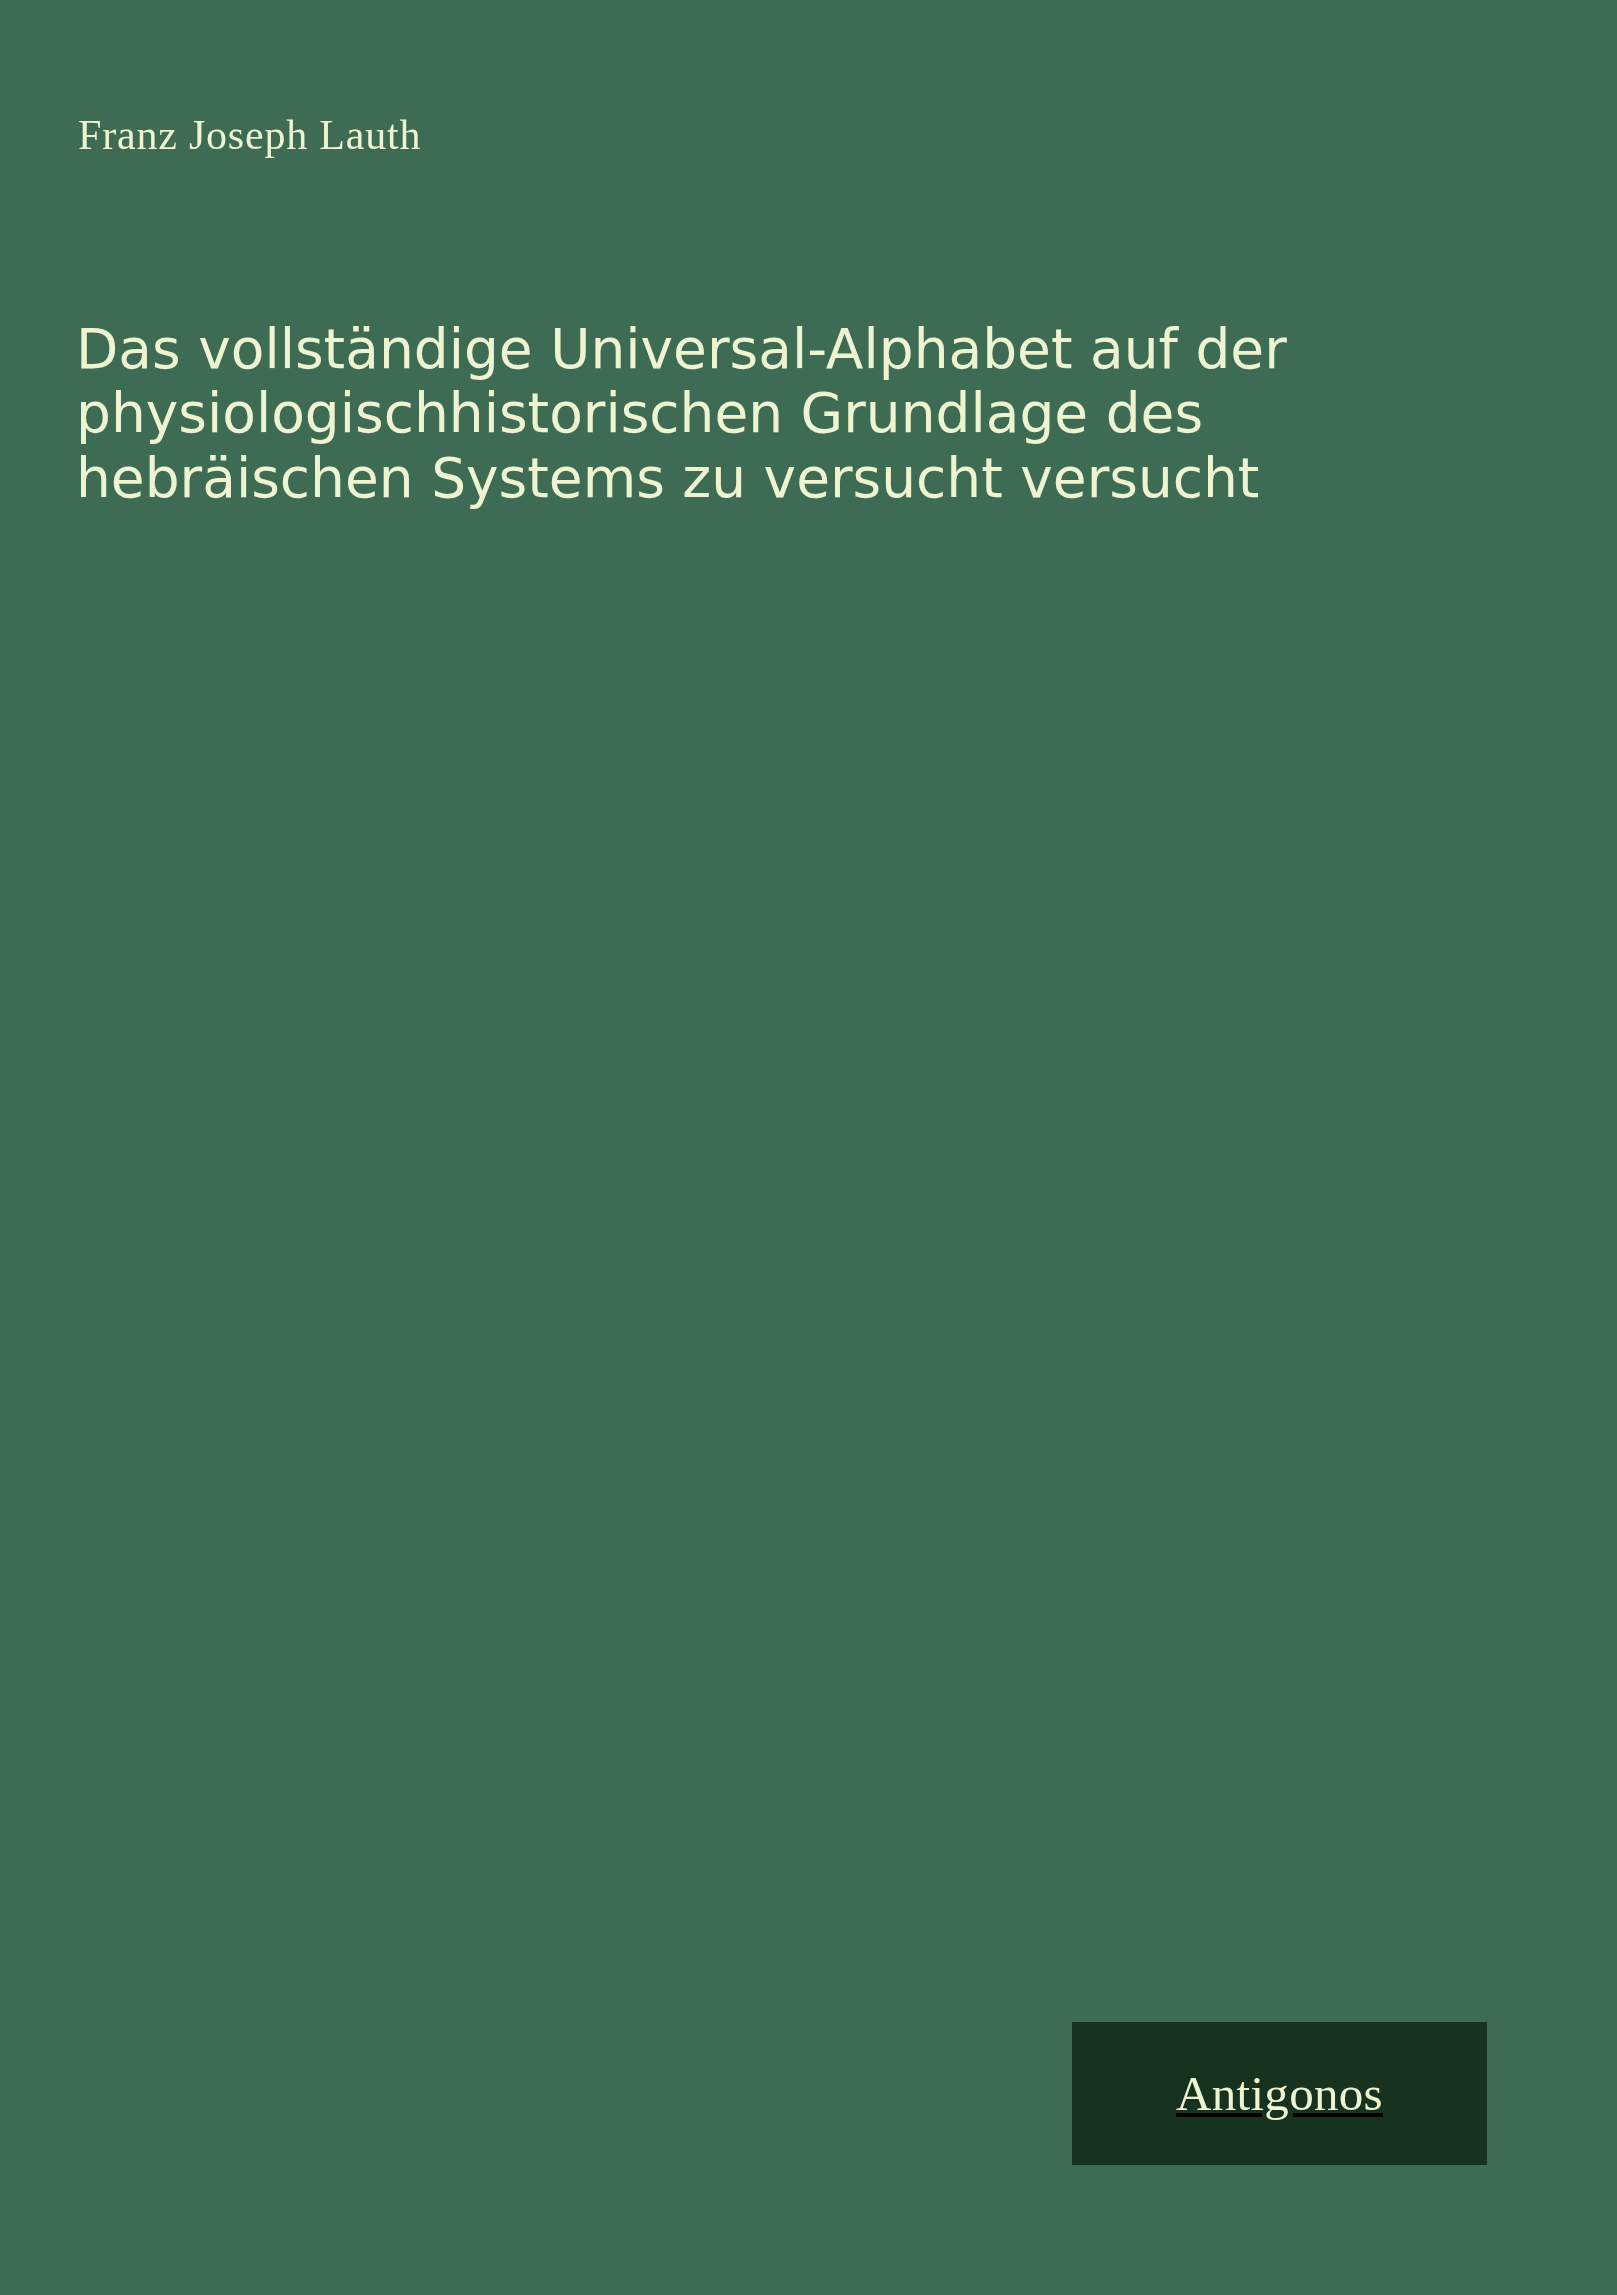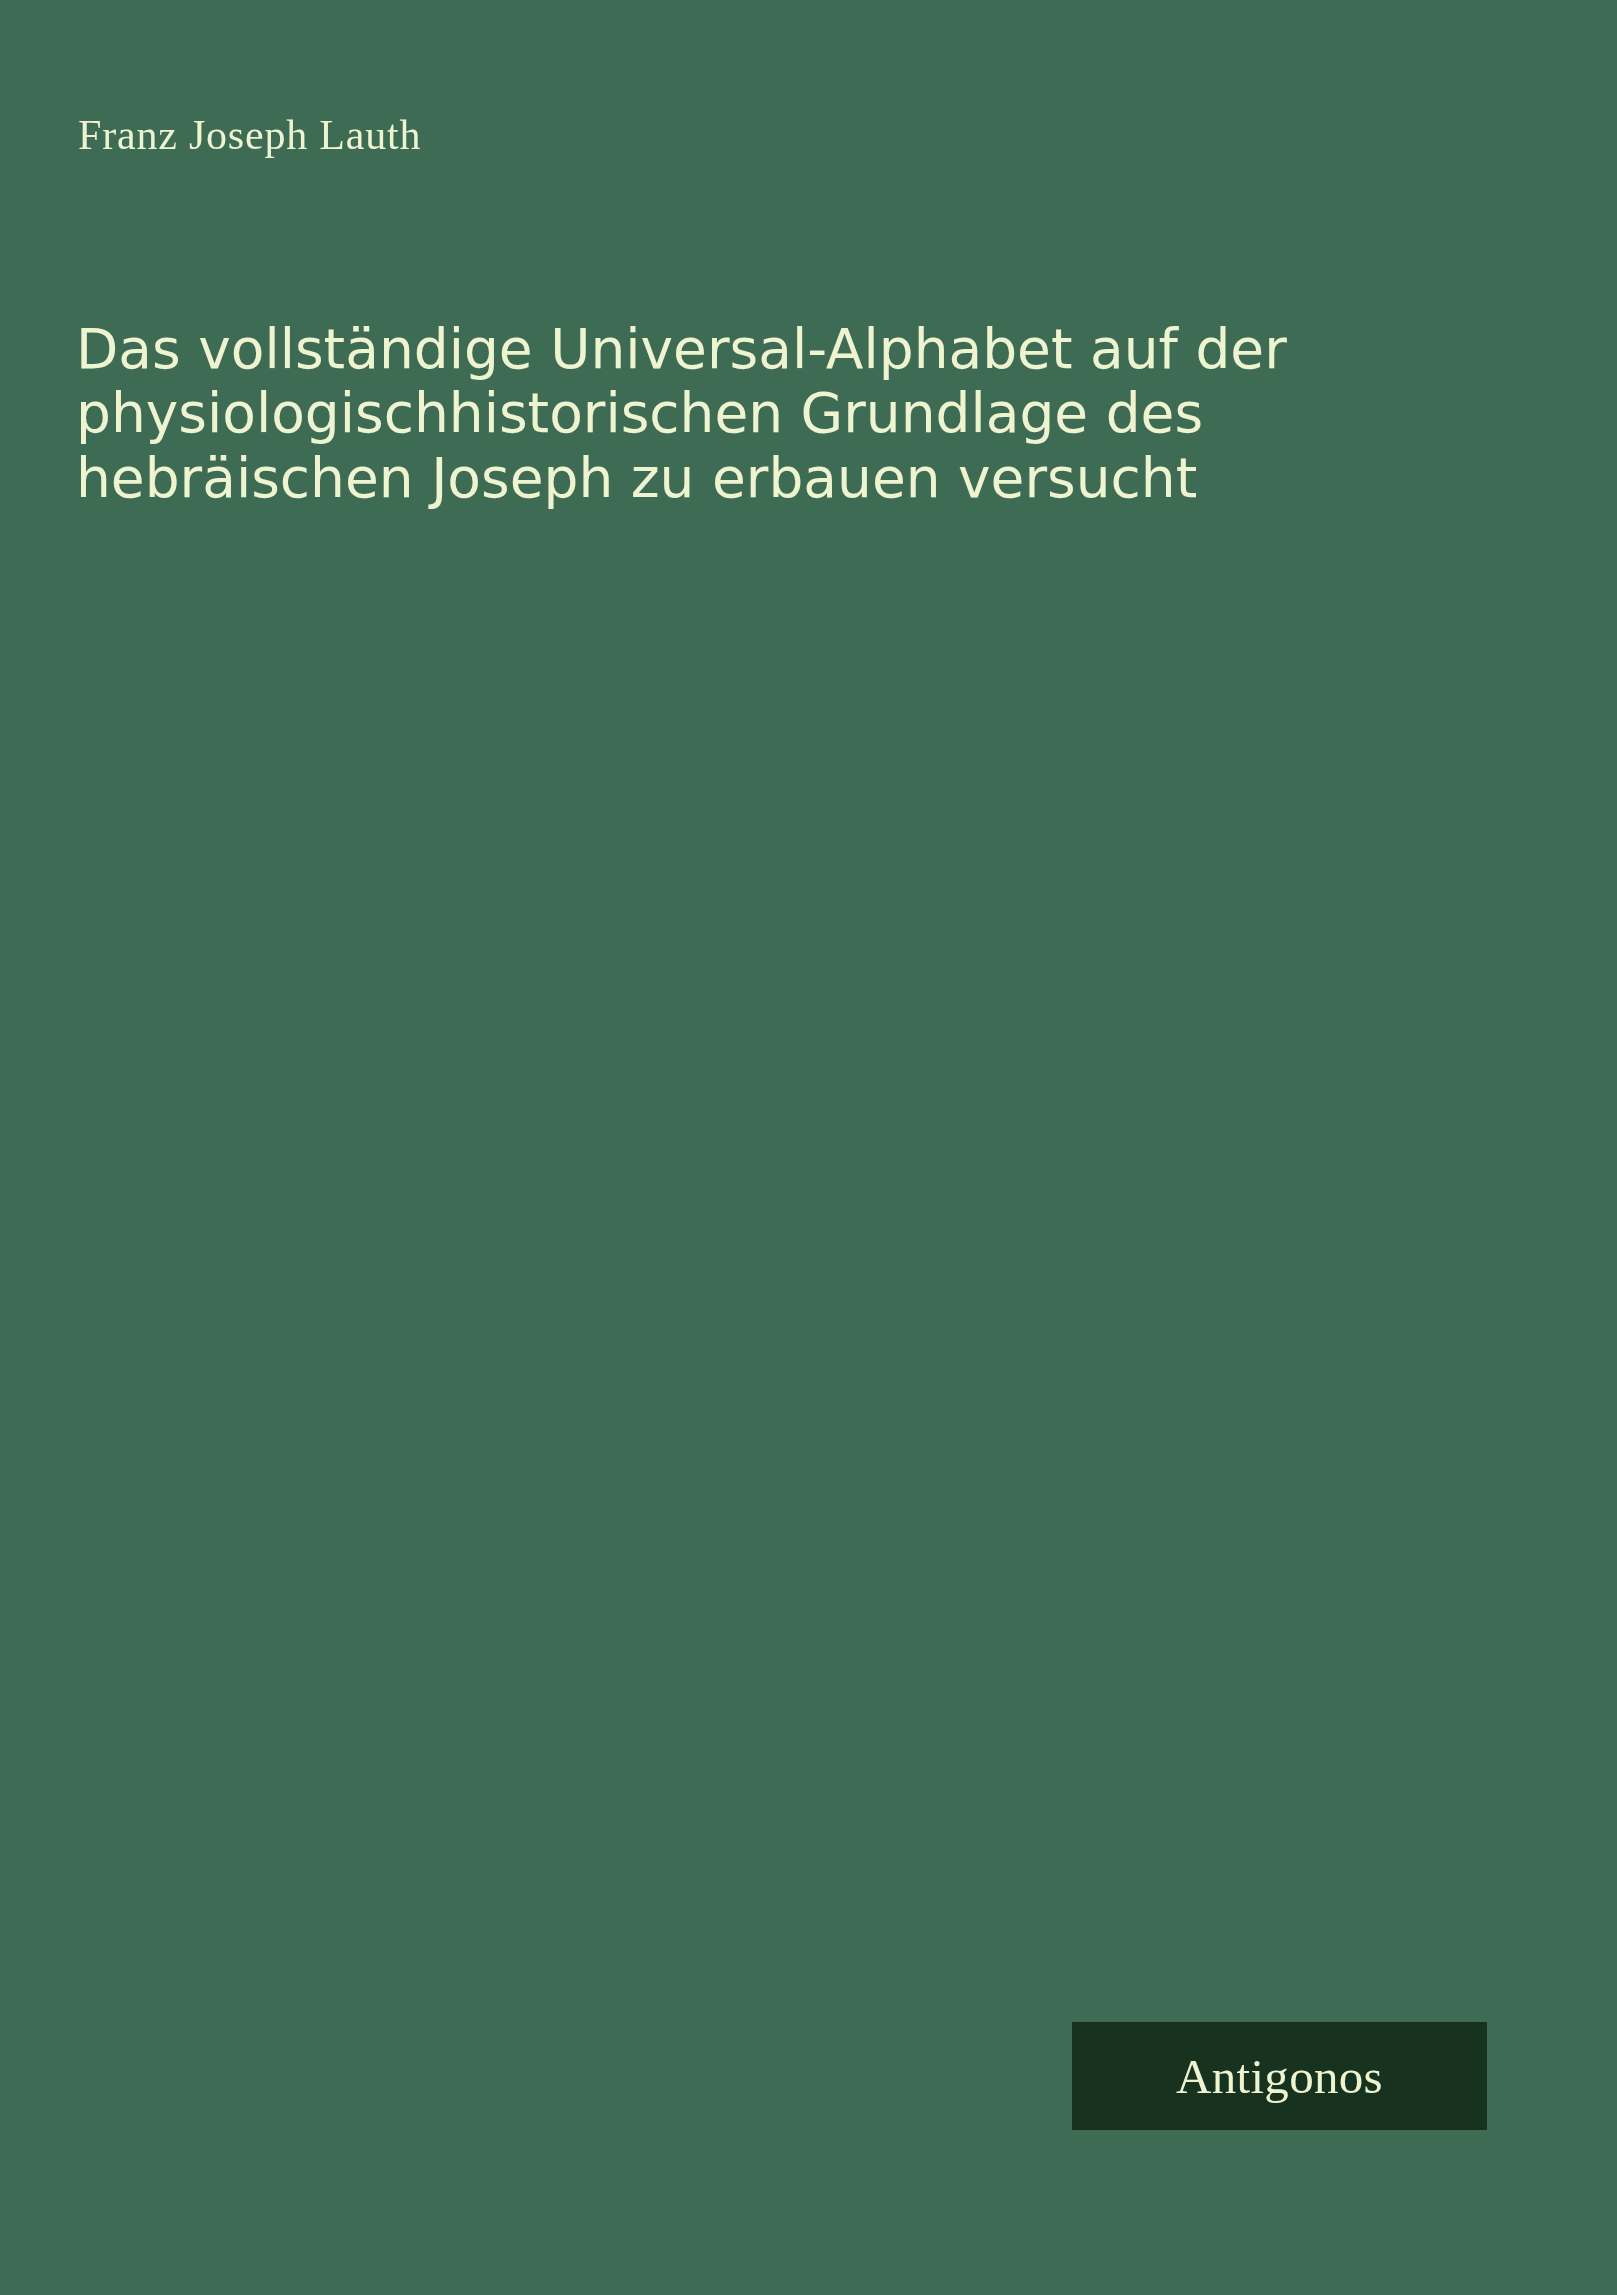--- a/index.html
+++ b/index.html
@@ -39,40 +39,41 @@
     font-size: 55px;
     line-height: 1.17;
     font-weight: 400;
     color: #eef3d0;
   }
   .publisher-box {
     position: absolute;
     left: 1072px;
     top: 2022px;
     width: 415px;
-    height: 108px;
+    height: 143px;
     background: #17331f;
     display: flex;
     align-items: center;
     justify-content: center;
+    text-decoration: underline;
   }
   .publisher-name {
     font-family: "Liberation Serif", serif;
     font-size: 49px;
     color: #eef3d0;
     letter-spacing: 0.3px;
   }
 </style>
 </head>
 <body>
 
 <div class="cover">
 
   <div class="author">Franz Joseph Lauth</div>
 
-  <div class="title">Das vollständige Universal-Alphabet auf der physiologischhistorischen Grundlage des hebräischen Joseph zu erbauen versucht</div>
+  <div class="title">Das vollständige Universal-Alphabet auf der physiologischhistorischen Grundlage des hebräischen Systems zu versucht versucht</div>
 
   <div class="publisher-box">
     <span class="publisher-name">Antigonos</span>
   </div>
 
 </div>
 
 
 </body></html>

